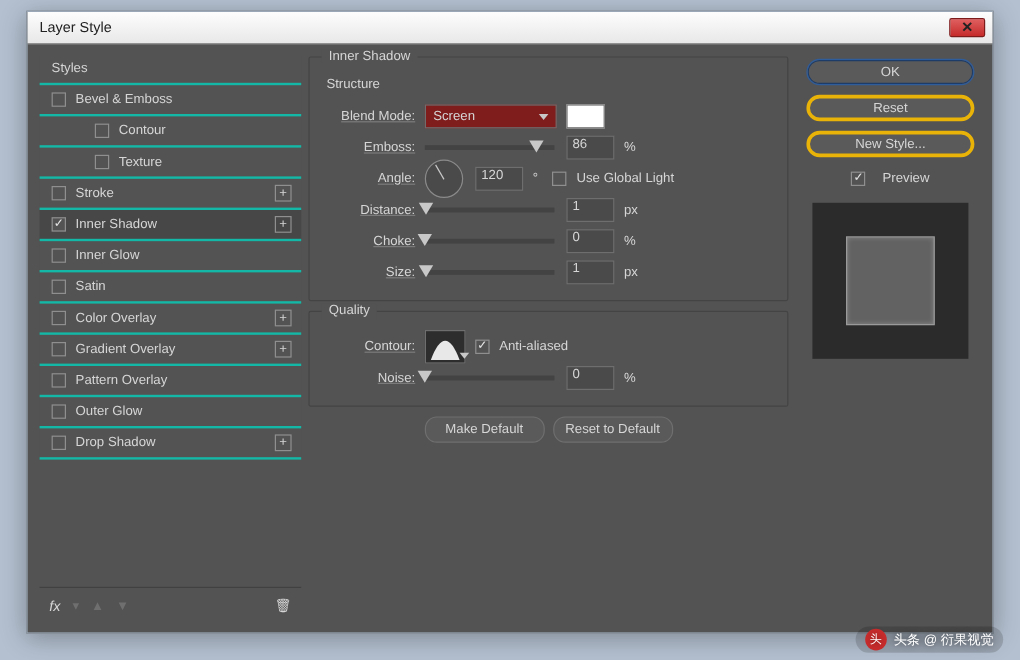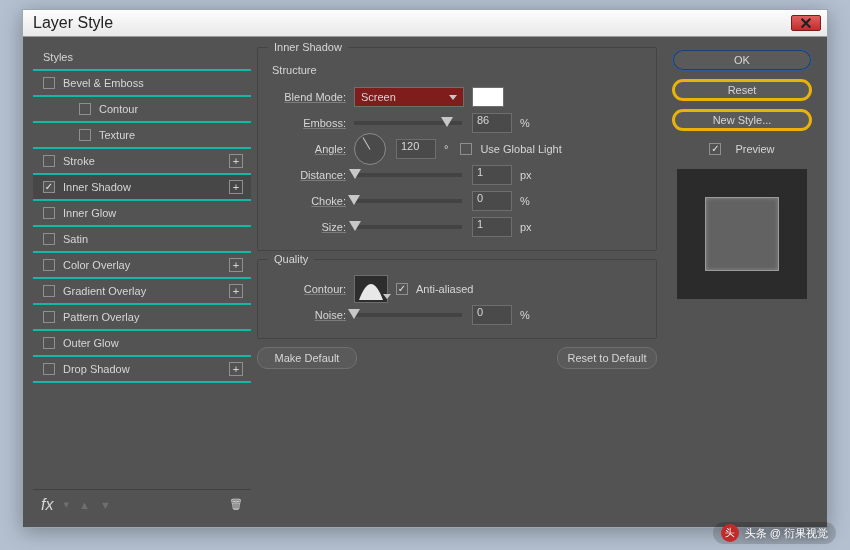--- a/index.html
+++ b/index.html
@@ -1,34 +1,34 @@
 <!DOCTYPE html>
 <html><head>
 <meta charset="utf-8">
 <style>
   * { box-sizing: border-box; margin: 0; padding: 0; font-family: "Segoe UI", Tahoma, sans-serif; font-size: 11px; }
   body { background: #b4c0d0; width: 850px; height: 550px; position: relative; overflow: hidden; }
   .outer-window { position: absolute; left: 22px; top: 9px; width: 806px; height: 519px; background: #535353; border: 1px solid #9aa7b6; box-shadow: 0 4px 20px rgba(0,0,0,0.3); }
   .title-bar { height: 27px; background: linear-gradient(#fdfdfd,#e8e8e8); display: flex; align-items: center; padding: 0 6px 0 10px; border-bottom: 1px solid #9a9a9a; }
-  .title-bar span { color: #222; font-size: 16px; }
+  .title-bar span { color: #222; font-size: 12px; }
   .close-btn { margin-left: auto; width: 30px; height: 16px; background: linear-gradient(#e06060,#c52b2b); border: 1px solid #7d1a1a; border-radius: 2px; display:flex; align-items:center; justify-content:center; color:#fff; font-weight:bold; font-size:10px; }
   .dialog-body { position: absolute; top: 27px; left: 0; right: 0; bottom: 0; display: flex; color: #d6d6d6; }
   
   .left-col { width: 228px; padding: 8px 0 8px 10px; display:flex; flex-direction:column; }
   .style-list { background:#535353; }
   .style-header, .style-row { height: 26px; display:flex; align-items:center; padding: 0 10px; border-bottom: 2px solid #14b8a6; position:relative; }
   .style-header { font-size:11px; color:#d6d6d6; }
   .style-row { cursor: pointer; }
   .style-row.indent-2 { padding-left: 46px; }
   .style-row.selected { background:#474747; }
   .chk { width:12px; height:12px; border:1px solid #8f8f8f; background:#535353; margin-right:8px; display:inline-flex; align-items:center; justify-content:center; flex:none; }
   .chk.checked::after { content:"✓"; color:#e6e6e6; font-size:10px; line-height:1; }
   .plus-btn { position:absolute; right:8px; width:14px; height:14px; border:1px solid #8f8f8f; display:flex; align-items:center; justify-content:center; color:#d6d6d6; font-size:11px; line-height:1; }
   .left-footer { margin-top:auto; height:30px; display:flex; align-items:center; padding:0 8px; border-top:1px solid #414141; gap:10px; }
-  .left-footer .fx { font-style: italic; font-size:16px; color:#d6d6d6; }
+  .left-footer .fx { font-style: italic; font-size:12px; color:#d6d6d6; }
   .left-footer .arrow { color:#6f6f6f; }
   .left-footer .trash { margin-left:auto; color:#d6d6d6; }
   
   .center-col { flex:1; padding: 10px 6px; }
   .fieldset { border:1px solid #444; border-radius:2px; margin-bottom:8px; position:relative; padding: 16px 14px 10px 14px; }
   .fieldset-title { position:absolute; top:-7px; left:10px; background:#535353; padding:0 6px; color:#d6d6d6; font-size:11px; }
   .sub-title { color:#d6d6d6; margin-bottom:8px; font-size:11px; }
   .form-row { display:flex; align-items:center; height:26px; }
   .form-row label { width:82px; text-align:right; padding-right:8px; color:#d6d6d6; text-decoration: underline; text-decoration-color: rgba(214,214,214,0.3); }
   .select { width:110px; height:20px; background:#7f1d1d; border:1px solid #6e6e6e; display:flex; align-items:center; padding:0 6px; position:relative; color:#d6d6d6; }
@@ -37,21 +37,21 @@
   .slider { flex:1; max-width:108px; height:4px; background:#434343; margin-right:10px; position:relative; }
   .slider-thumb { position:absolute; top:-4px; width:0; height:0; border-left:6px solid transparent; border-right:6px solid transparent; border-top:10px solid #c8c8c8; transform:translateX(-50%); }
   .num-input { width:40px; height:20px; background:#4a4a4a; border:1px solid #6e6e6e; color:#d6d6d6; text-align:left; padding:0 4px; }
   .unit { margin-left:8px; color:#d6d6d6; }
   .angle-dial { width:32px; height:32px; border:1px solid #8a8a8a; border-radius:50%; background:#4a4a4a; position:relative; margin-right:10px; }
   .angle-hand { position:absolute; left:50%; top:50%; width:14px; height:1px; background:#c8c8c8; transform-origin:left center; }
   .contour-thumb { width:34px; height:28px; border:1px solid #6e6e6e; background:#2d2d2d; position:relative; display:flex; align-items:flex-end; justify-content:center; margin-right:8px; }
   .contour-thumb svg { width:28px; height:24px; }
   .contour-wrapper { display:flex; align-items:center; position:relative; }
   .contour-wrapper::after { content:""; position:absolute; left:29px; bottom:4px; border-left:4px solid transparent; border-right:4px solid transparent; border-top:5px solid #c8c8c8; }
-  .btn-row { display:flex; gap:7px; justify-content:space-between; margin-top:6px; }
+  .btn-row { display:flex; gap:7px; justify-content:center; margin-top:6px; }
   .ps-btn { min-width:100px; height:22px; background:#5a5a5a; border:1px solid #6f6f6f; border-radius:10px; color:#d6d6d6; display:flex; align-items:center; justify-content:center; cursor:pointer; }
   
   .right-col { width:164px; padding: 12px 14px 10px 8px; display:flex; flex-direction:column; align-items:center; gap:8px; }
   .right-btn { width:140px; height:22px; background:#5a5a5a; border:3px solid #eab308; border-radius:11px; color:#d6d6d6; display:flex; align-items:center; justify-content:center; cursor:pointer; }
   .right-btn.primary { border:1px solid #2f5d9c; box-shadow:0 0 0 1px #1d3c68 inset; }
   .preview-box { width:130px; height:130px; background:#2b2b2b; margin-top:6px; display:flex; align-items:center; justify-content:center; }
   .preview-inner { width:74px; height:74px; background:#626262; border:1px solid #9a9a9a; box-shadow: inset 0 0 4px rgba(255,255,255,0.25); }
   .watermark { position:absolute; right:14px; bottom:6px; color:#fff; font-size:14px; text-shadow:0 0 6px rgba(0,0,0,.6); background:rgba(0,0,0,.15); padding:2px 8px; border-radius:18px; display:flex; align-items:center; gap:6px;}
   .watermark .dot{ width:18px; height:18px; border-radius:50%; background:#c92c2c; color:#fff; display:flex; align-items:center; justify-content:center; font-size:10px;}
 </style>

